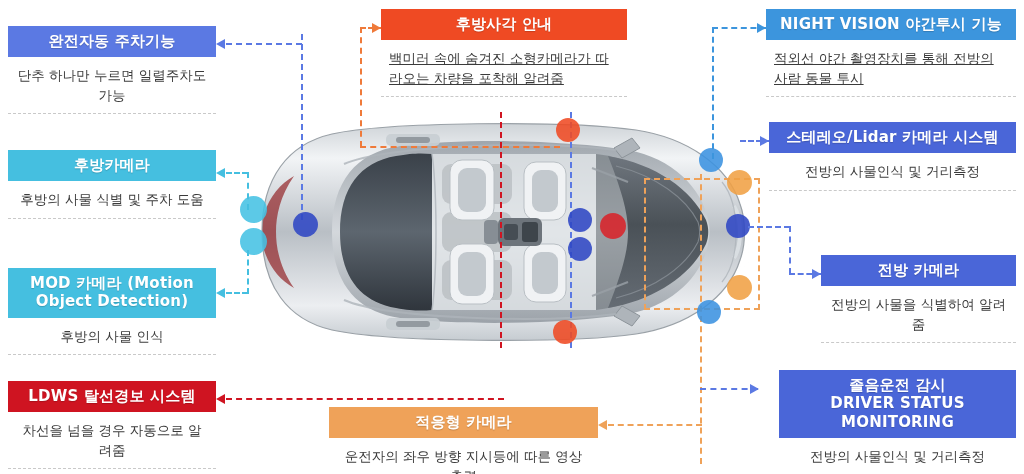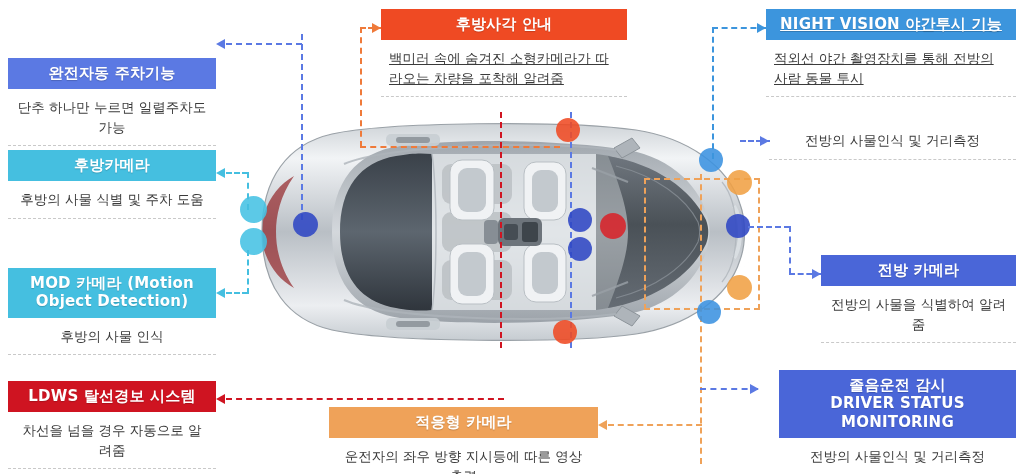--- a/index.html
+++ b/index.html
@@ -48,26 +48,26 @@
     text-align: left;
     text-decoration: underline;
   }
   .callout .rule {
     width: 100%;
     height: 0;
     border-top: 1px dashed #c9c9c9;
   }
 
   
-  .hdr-blue      { background: #5b79e3; margin-top: 32px; }
+  .hdr-blue      { background: #5b79e3; }
   .hdr-cyan      { background: #45bfe0; }
   .hdr-red       { background: #cf1421; }
   .hdr-orangered { background: #ef4a23; }
   .hdr-orange    { background: #efa259; }
-  .hdr-lightblue { background: #3c95dd; text-decoration: underline; }
+  .hdr-lightblue { background: #3c95dd; }
   .hdr-indigo    { background: #4a66d8; }
 
   
   #car-wrap {
     position: absolute;
     left: 236px;
     top: 108px;
     width: 530px;
     height: 248px;
   }
@@ -341,20 +341,21 @@
 
   </div>
 
   <div class="callout" style="left:766px; top:9px; width:250px;">
     <div class="hdr hdr-lightblue">NIGHT VISION 야간투시 기능</div>
     <div class="desc left">적외선 야간 촬영장치를 통해 전방의 사람 동물 투시</div>
     <div class="rule"></div>
   </div>
 
   <div class="callout" style="left:769px; top:122px; width:247px;">
+    <div class="hdr hdr-indigo">스테레오/Lidar 카메라 시스템</div>
     <div class="desc">전방의 사물인식 및 거리측정</div>
     <div class="rule"></div>
   </div>
 
   <div class="callout" style="left:821px; top:255px; width:195px;">
     <div class="hdr hdr-indigo">전방 카메라</div>
     <div class="desc">전방의 사물을 식별하여 알려줌</div>
     <div class="rule"></div>
   </div>
 

